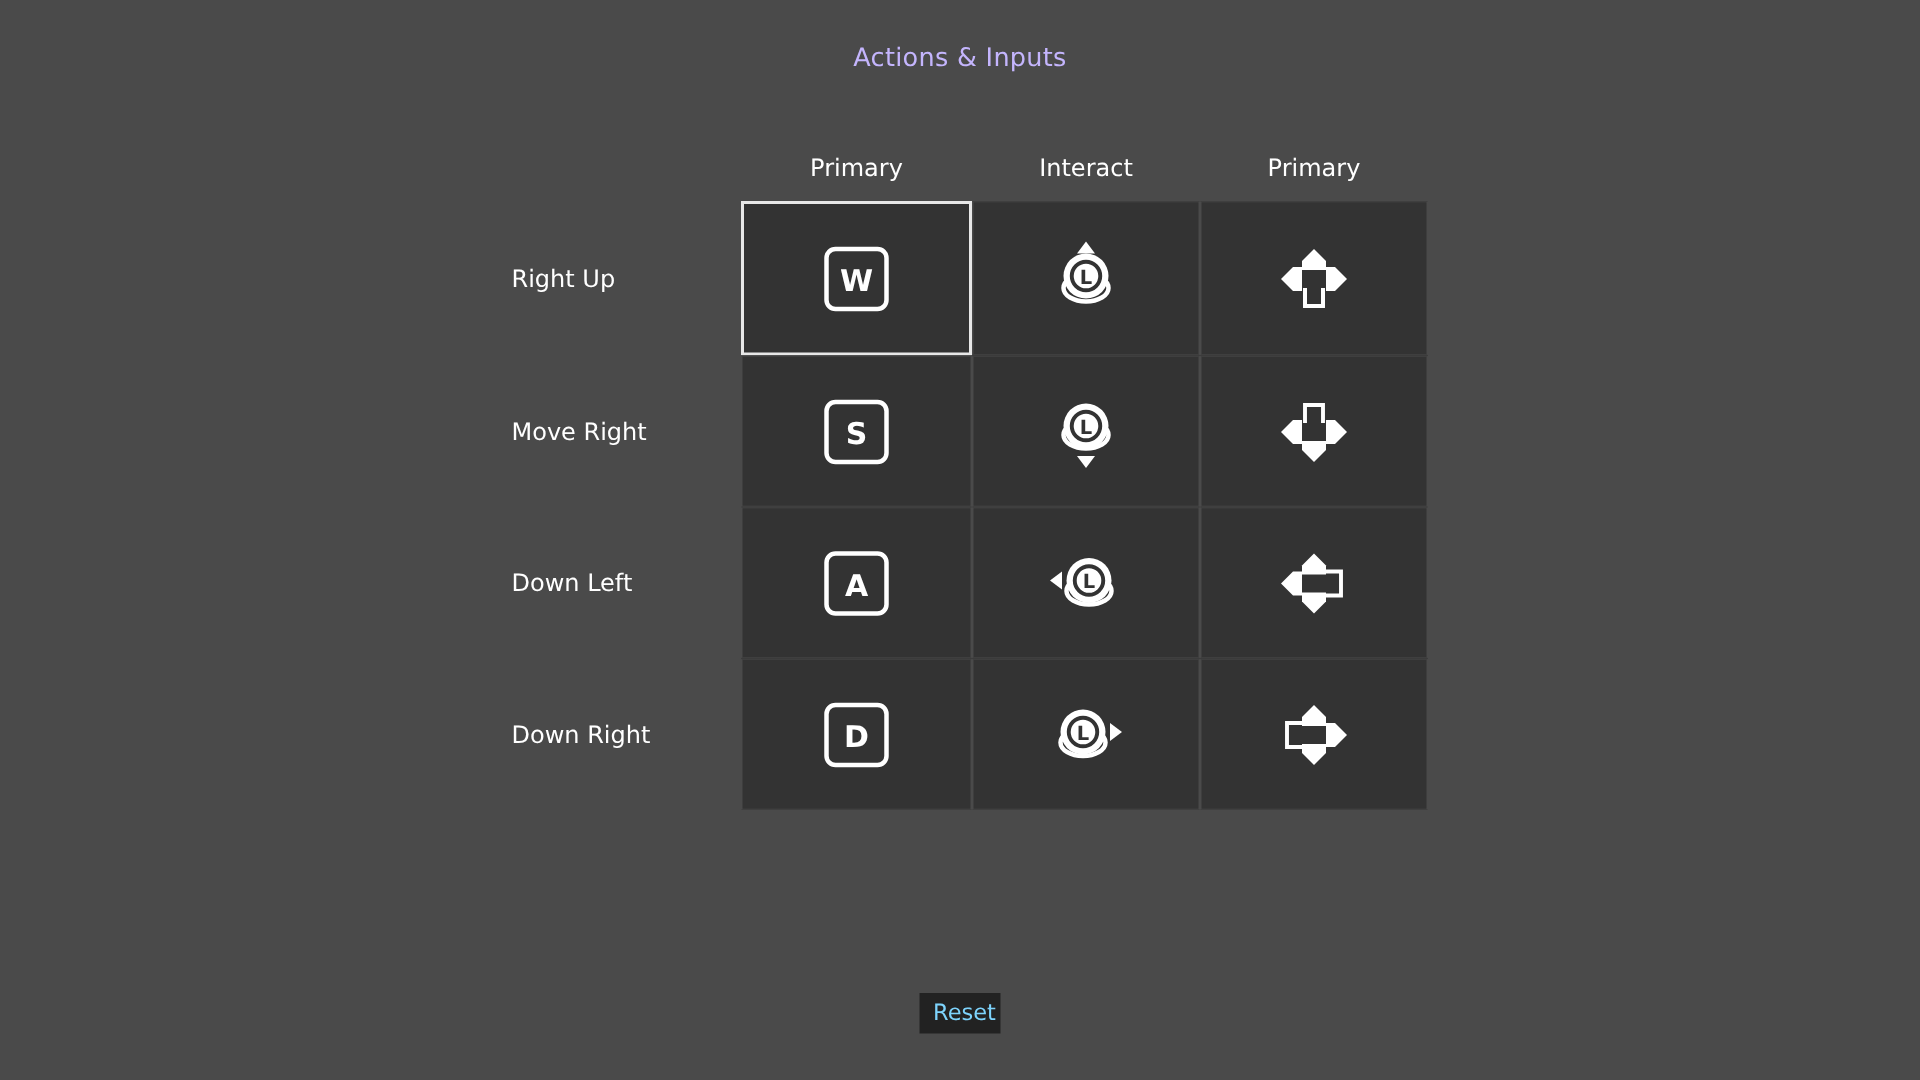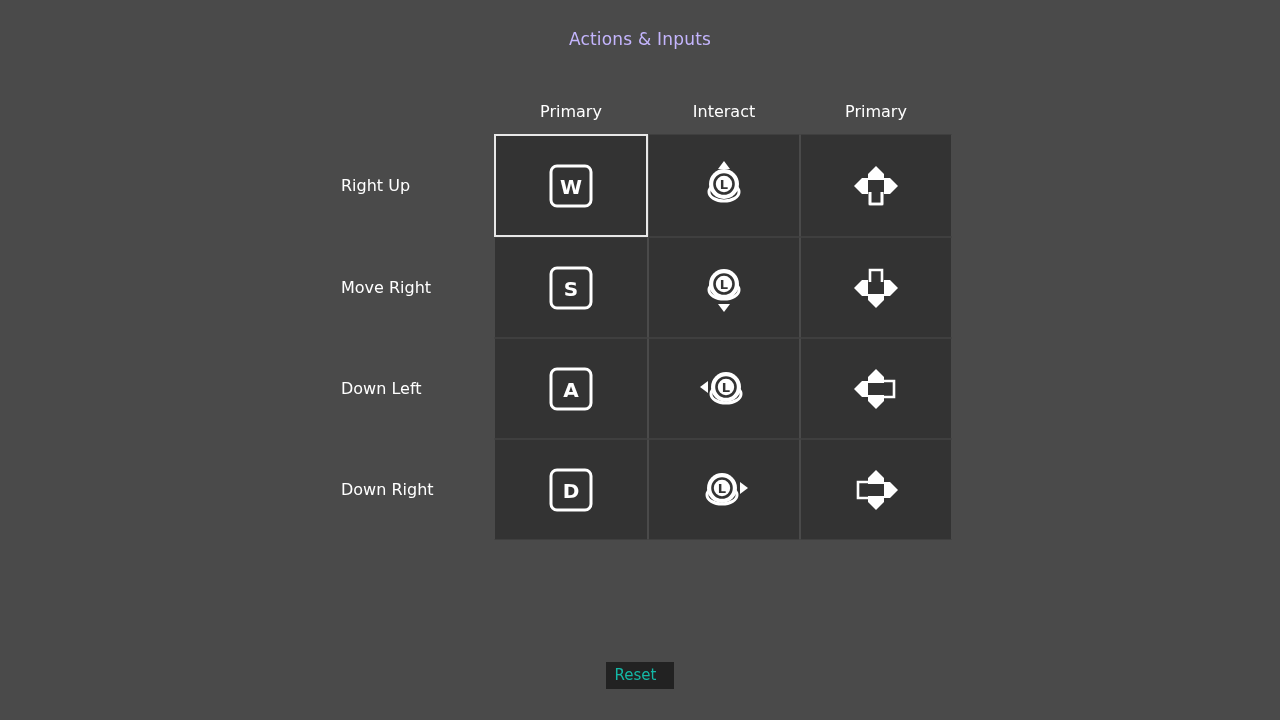--- a/index.html
+++ b/index.html
@@ -78,25 +78,25 @@
   .reset-wrap {
     position: absolute;
     top: 662px;
     left: 0;
     width: 1280px;
     text-align: center;
   }
   .reset-btn {
     display: inline-block;
     background: #222222;
-    color: #14b8a6;
+    color: #7dd3fc;
     font-size: 15px;
     font-family: "DejaVu Sans", "Liberation Sans", sans-serif;
     border: none;
-    padding: 4px 18px 5px 9px;
+    padding: 4px 3px 5px 9px;
     cursor: pointer;
     line-height: 18px;
   }
   svg { display: block; }
 </style>
 </head>
 <body>
 
 <div class="screen">
 

